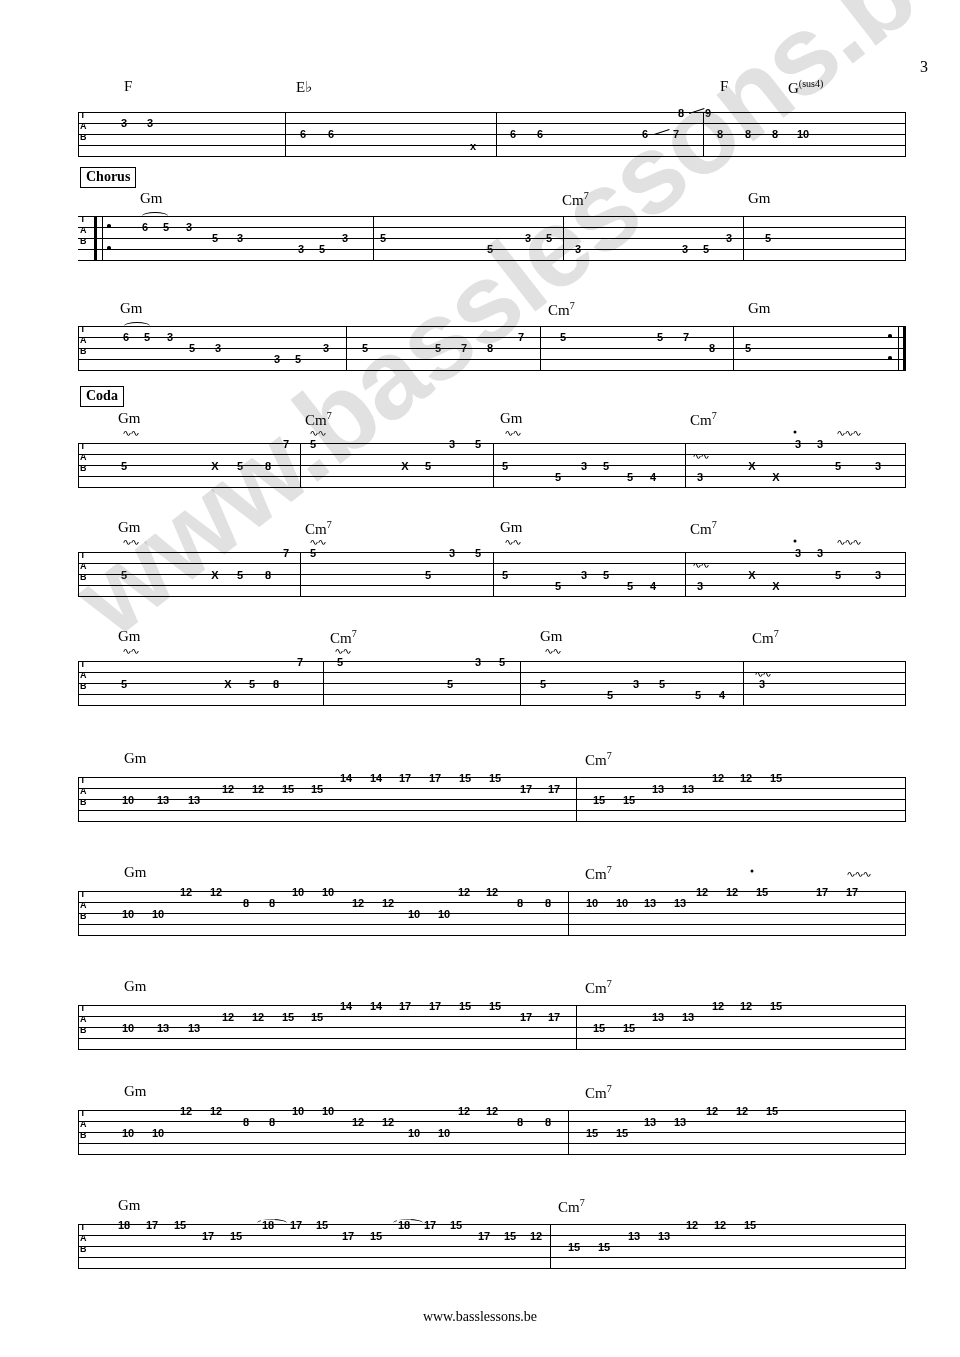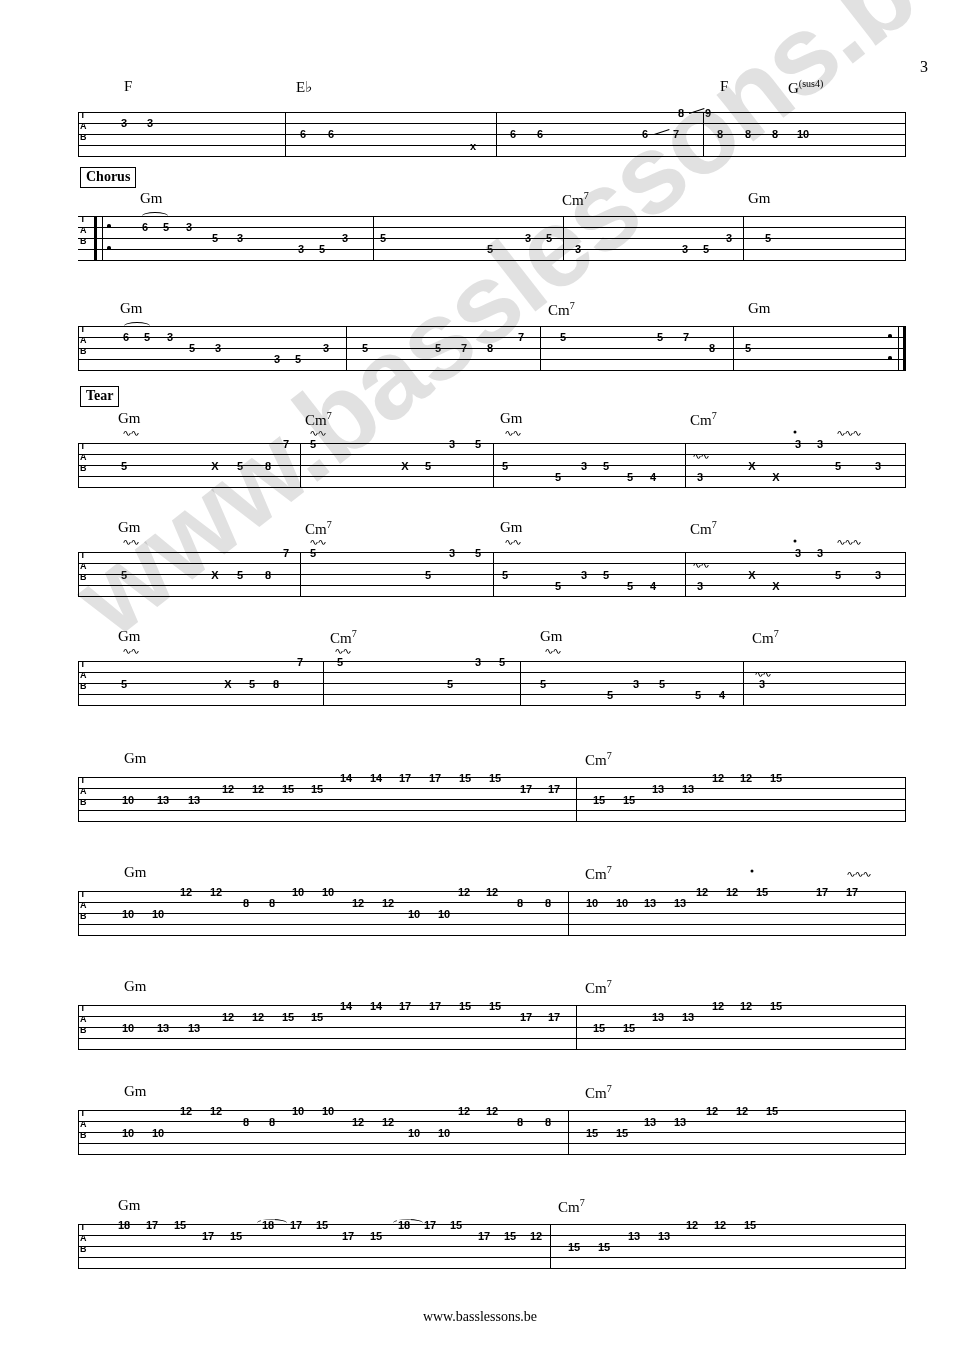--- a/index.html
+++ b/index.html
@@ -326,21 +326,21 @@
   <div class="note" style="left:438px; top:348px;">5</div>
   <div class="note" style="left:464px; top:348px;">7</div>
   <div class="note" style="left:490px; top:348px;">8</div>
   <div class="note" style="left:521px; top:337px;">7</div>
   <div class="note" style="left:563px; top:337px;">5</div>
   <div class="note" style="left:660px; top:337px;">5</div>
   <div class="note" style="left:686px; top:337px;">7</div>
   <div class="note" style="left:712px; top:348px;">8</div>
   <div class="note" style="left:748px; top:348px;">5</div>
 
-  <div class="section-label" style="left:80px; top:386px;">Tear</div>
+  <div class="section-label" style="left:80px; top:386px;">Coda</div>
 
   <div class="system" style="left:78px; top:443px; width:828px; height:45px;">
     <div class="staff">
       <div class="staff-line l0"></div>
         <div class="staff-line l1"></div>
         <div class="staff-line l2"></div>
         <div class="staff-line l3"></div>
         <div class="staff-line l4"></div>
     </div>
     <div class="tab-letters">

